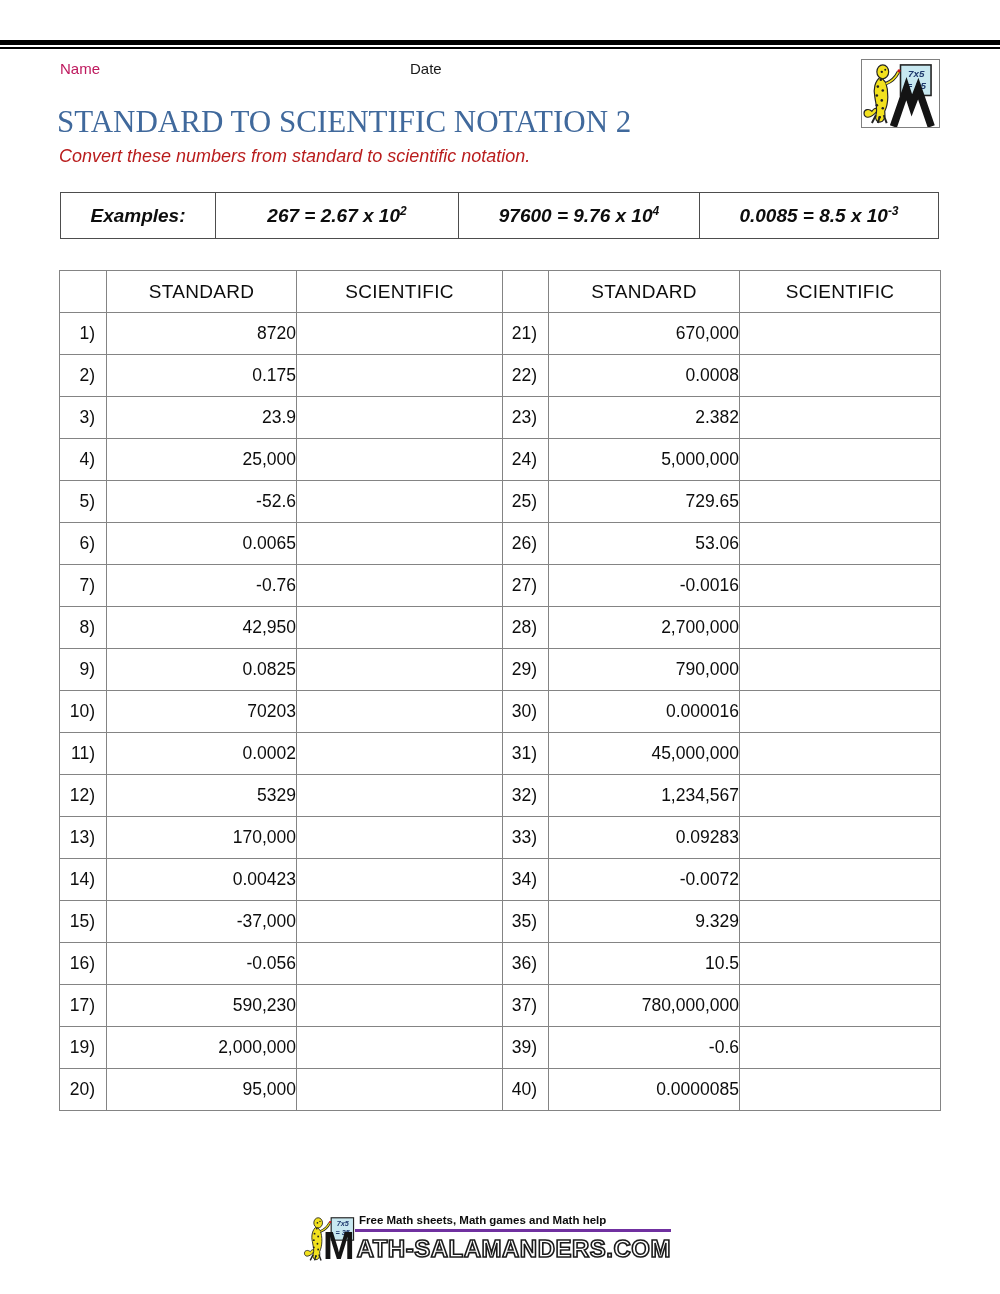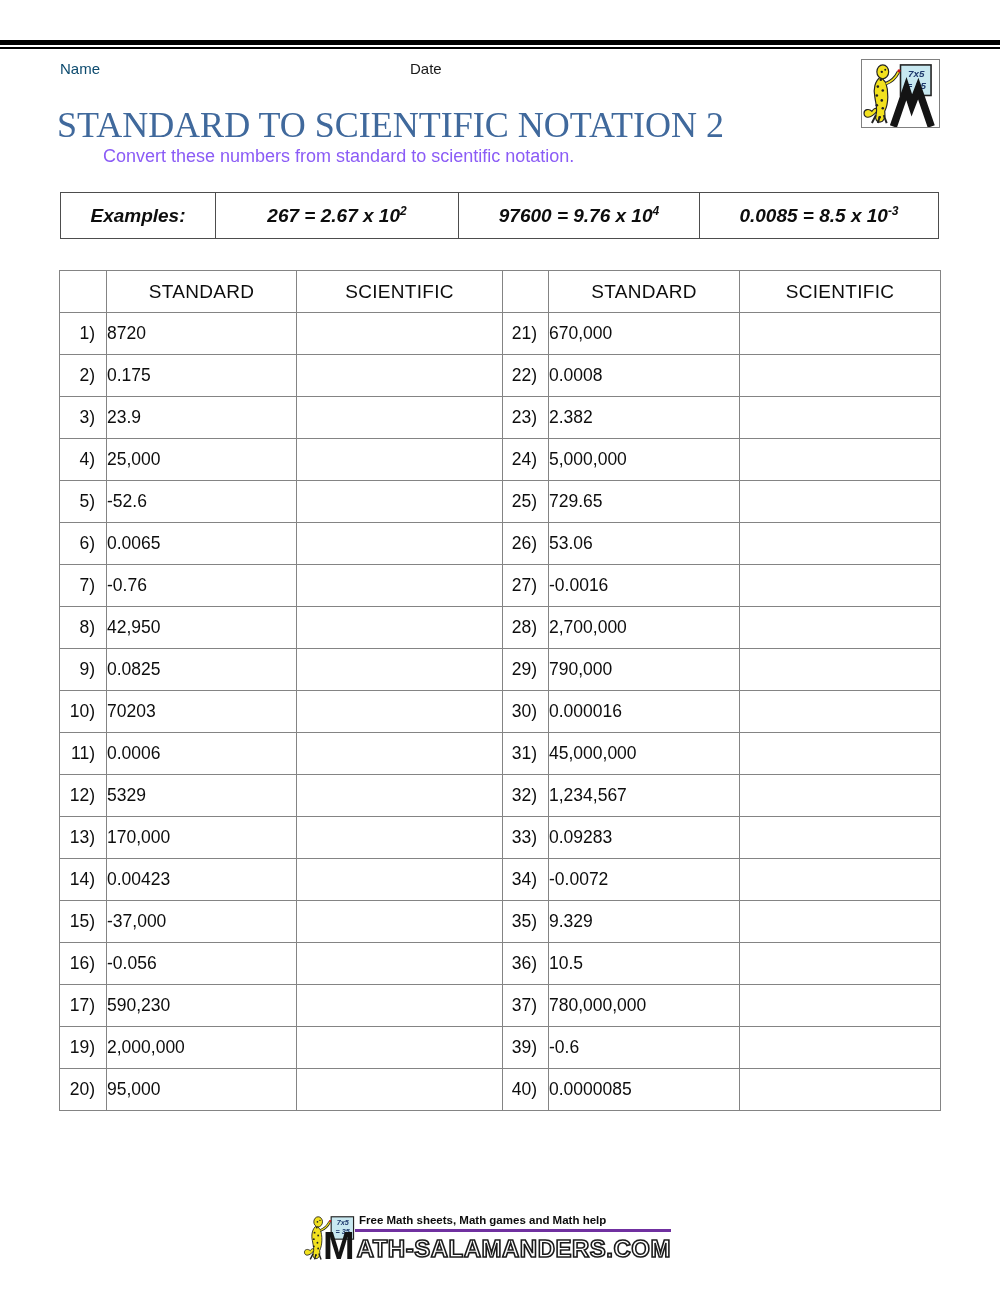--- a/index.html
+++ b/index.html
@@ -6,34 +6,34 @@
   html,body { background:#ffffff; }
   body {
     width:1000px; height:1294px; position:relative;
     font-family:"Liberation Sans", sans-serif; color:#111;
     overflow:hidden;
   }
   .top-rule {
     position:absolute; left:0; top:40px; width:1000px; height:9px;
     border-top:5px solid #000; border-bottom:2px solid #000;
   }
-  .name-label { position:absolute; left:60px; top:60px; font-size:15px; color:#0c4a6e; }
+  .name-label { position:absolute; left:60px; top:60px; font-size:15px; color:#be185d; }
   .date-label { position:absolute; left:410px; top:60px; font-size:15px; color:#1a1a1a; }
   .logo-box {
     position:absolute; left:861px; top:59px; width:79px; height:69px;
     border:1px solid #808080; background:#fff;
   }
   .page-title {
     position:absolute; left:57px; top:104px;
     font-family:"Liberation Serif", serif; font-weight:400;
-    font-size:36px; color:#40699c; white-space:nowrap; letter-spacing:0px;
+    font-size:31px; color:#40699c; white-space:nowrap; letter-spacing:0px;
   }
   .instruction {
     position:absolute; left:59px; top:146px;
-    font-size:18px; color:#8b5cf6;margin-left:44px;
+    font-size:18px; font-style:italic; color:#b91c1c;
   }
   table { border-collapse:collapse; }
   .examples-table {
     position:absolute; left:60px; top:192px; width:878px; table-layout:fixed;
   }
   .examples-table td {
     border:1px solid #4d4d4d; height:46px; text-align:center; vertical-align:middle;
     font-style:italic; font-size:19px; font-weight:600; color:#0d0d0d;
   }
   .examples-table sup { font-size:12px; }
@@ -43,25 +43,25 @@
   }
   .main-table th, .main-table td {
     border:1px solid #848484; vertical-align:middle;
   }
   .main-table th {
     height:42px; font-size:19px; font-weight:400; letter-spacing:0.3px;
     color:#0d0d0d;
   }
   .main-table td { height:42px; font-size:17.5px; color:#0d0d0d; }
   .main-table td.num { text-align:right; padding-right:11px; }
-  .main-table td.std { text-align:left; }
+  .main-table td.std { text-align:right; }
   .main-table td.sci { background:#fff; }
   .footer {
     position:absolute; left:0; top:1211px; width:974px;
-    display:flex; justify-content:center; align-items:flex-start;
+    display:flex; justify-content:center; align-items:flex-end;
   }
   .footer-logo { width:52px; height:48px; flex:0 0 auto; margin-top:2px; }
   .footer-col { display:flex; flex-direction:column; }
   .tagline {
     font-size:11.5px; font-weight:bold; color:#0d0d0d;
     padding:3px 2px 3px 4px; white-space:nowrap;
   }
   .purple-rule { height:3px; background:#7030a0; width:100%; }
   .site-row { display:flex; align-items:flex-end; margin-left:-32px; margin-top:-2px; }
   .site-m {
@@ -241,21 +241,21 @@
       <tr>
         <td class="num">10)</td>
         <td class="std">70203</td>
         <td class="sci"></td>
         <td class="num">30)</td>
         <td class="std">0.000016</td>
         <td class="sci"></td>
       </tr>
       <tr>
         <td class="num">11)</td>
-        <td class="std">0.0006</td>
+        <td class="std">0.0002</td>
         <td class="sci"></td>
         <td class="num">31)</td>
         <td class="std">45,000,000</td>
         <td class="sci"></td>
       </tr>
       <tr>
         <td class="num">12)</td>
         <td class="std">5329</td>
         <td class="sci"></td>
         <td class="num">32)</td>

